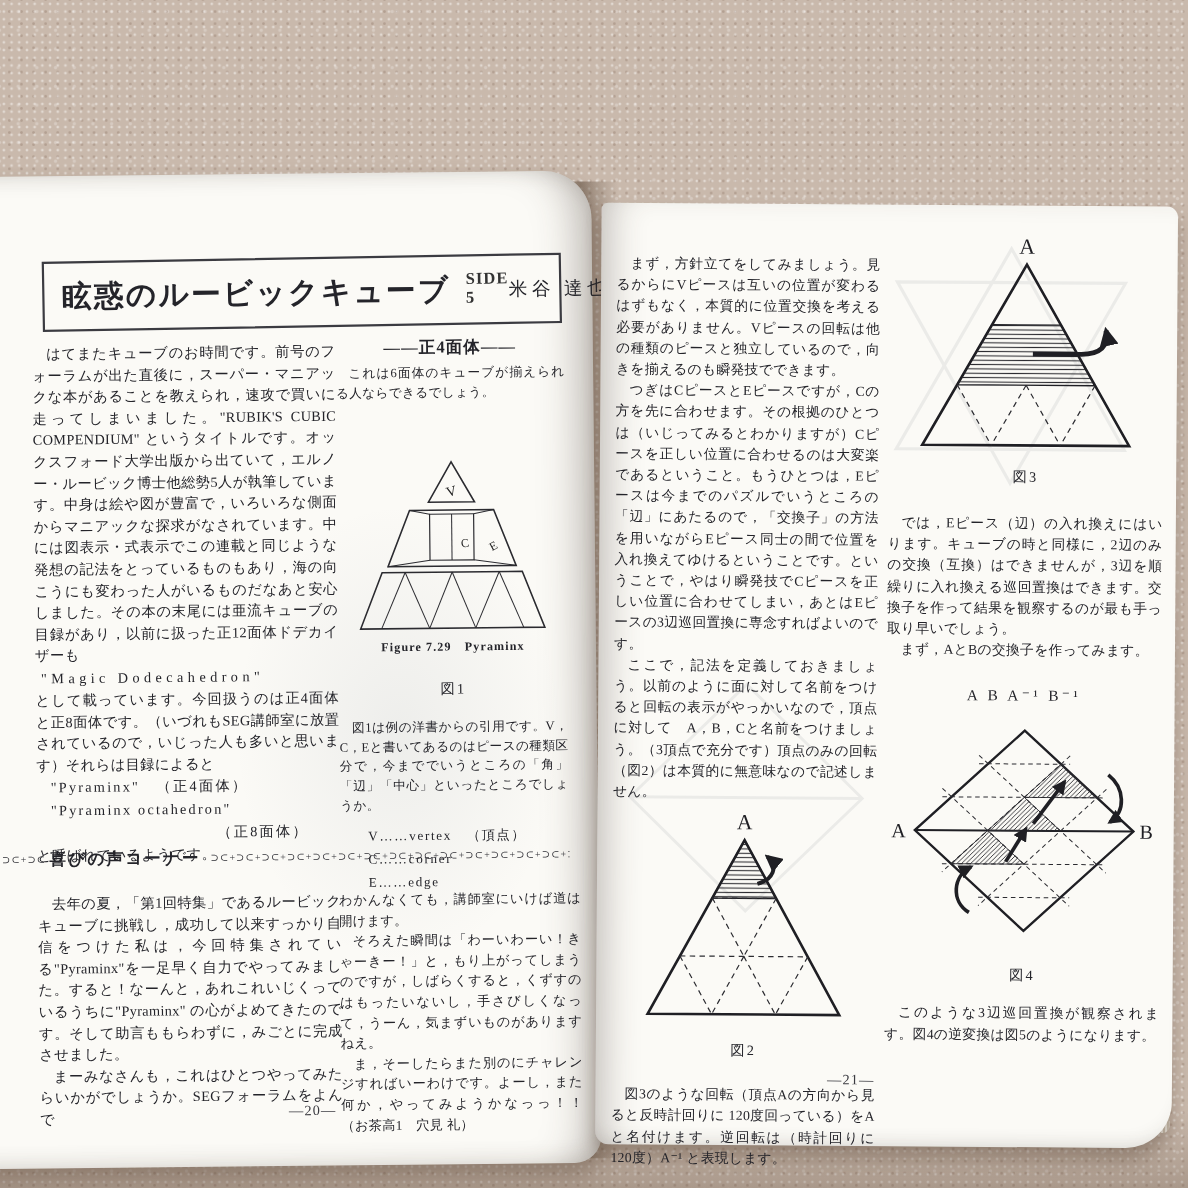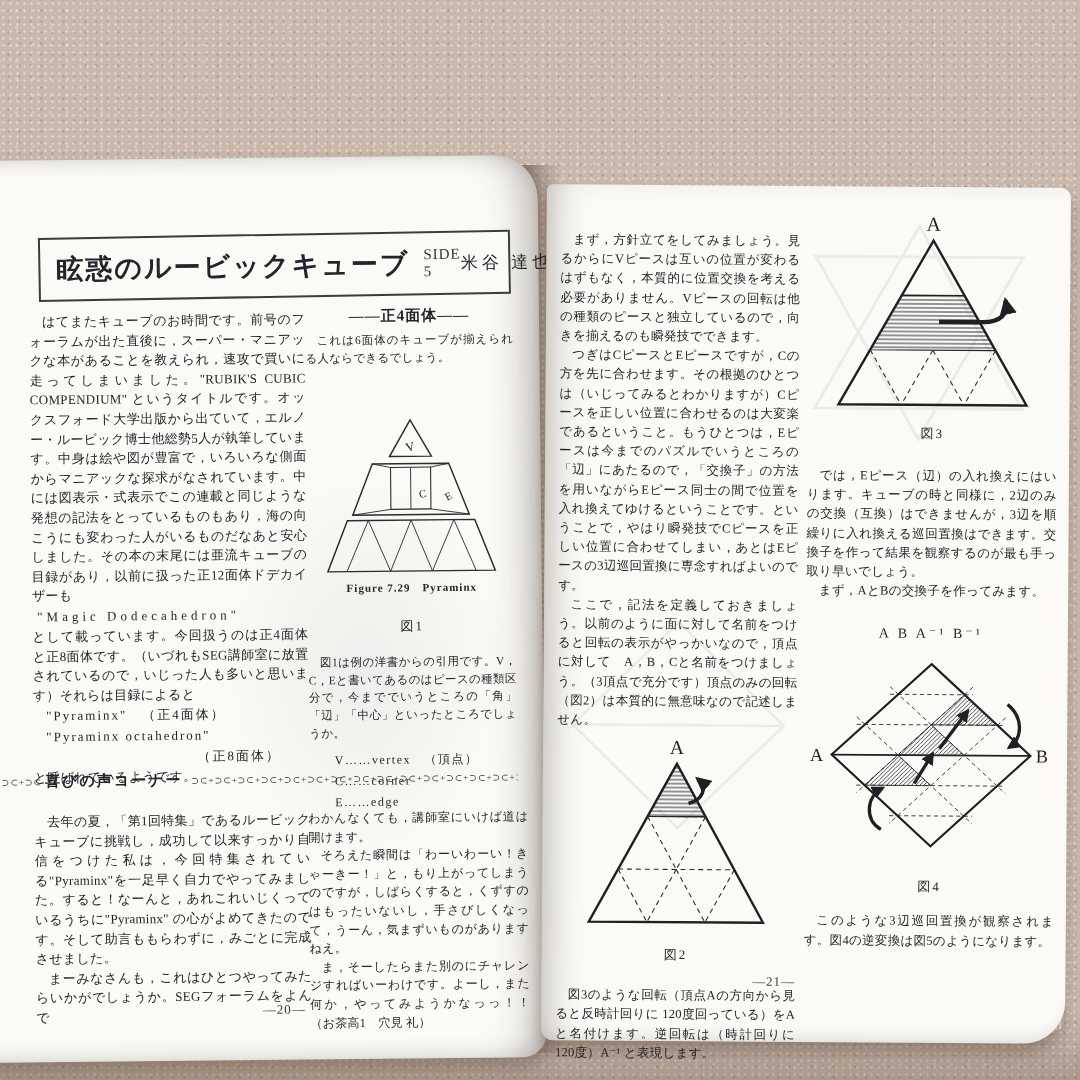--- a/index.html
+++ b/index.html
@@ -47,21 +47,21 @@
   .ind{text-indent:1em;}
   .p-intro{font-size:13px;line-height:19.6px;}
   .p-mid{font-size:11.5px;line-height:17.6px;}
   .p-voice2{font-size:12px;line-height:18.6px;}
   .p-r{font-size:12.5px;line-height:19.2px;}
 
   .title-box{left:70px;top:76px;width:472px;height:64px;border:2px solid #3b3b41;
     display:flex;align-items:center;padding:0 16px;box-sizing:border-box;
     transform:rotate(-0.4deg);background:#fbfaf6;}
   .title-main{font-size:27px;font-weight:bold;letter-spacing:2px;white-space:nowrap;}
-  .title-side{font-size:15px;margin-left:14px;letter-spacing:1px;color:#333;}
+  .title-side{font-size:15px;margin-left:14px;letter-spacing:1px;color:#333;font-weight:bold;}
   .title-author{font-size:17px;margin-left:auto;letter-spacing:4px;white-space:nowrap;}
 
   .magic-line{font-size:13px;letter-spacing:4px;padding-left:.4em;line-height:21px;}
   .py-line{font-size:13px;letter-spacing:2px;padding-left:1em;line-height:21px;}
   .py-line3{font-size:13px;letter-spacing:2px;text-align:right;padding-right:2.2em;line-height:21px;}
 
   .tetra-head{text-align:center;font-size:15px;font-weight:bold;letter-spacing:1px;}
   .fig-caption{text-align:center;font-size:11px;font-weight:bold;letter-spacing:1px;margin-top:2px;}
   .fig-label{text-align:center;font-size:13px;letter-spacing:2px;}
   .vce{font-size:12px;letter-spacing:1.5px;line-height:21px;padding-left:2.1em;}

